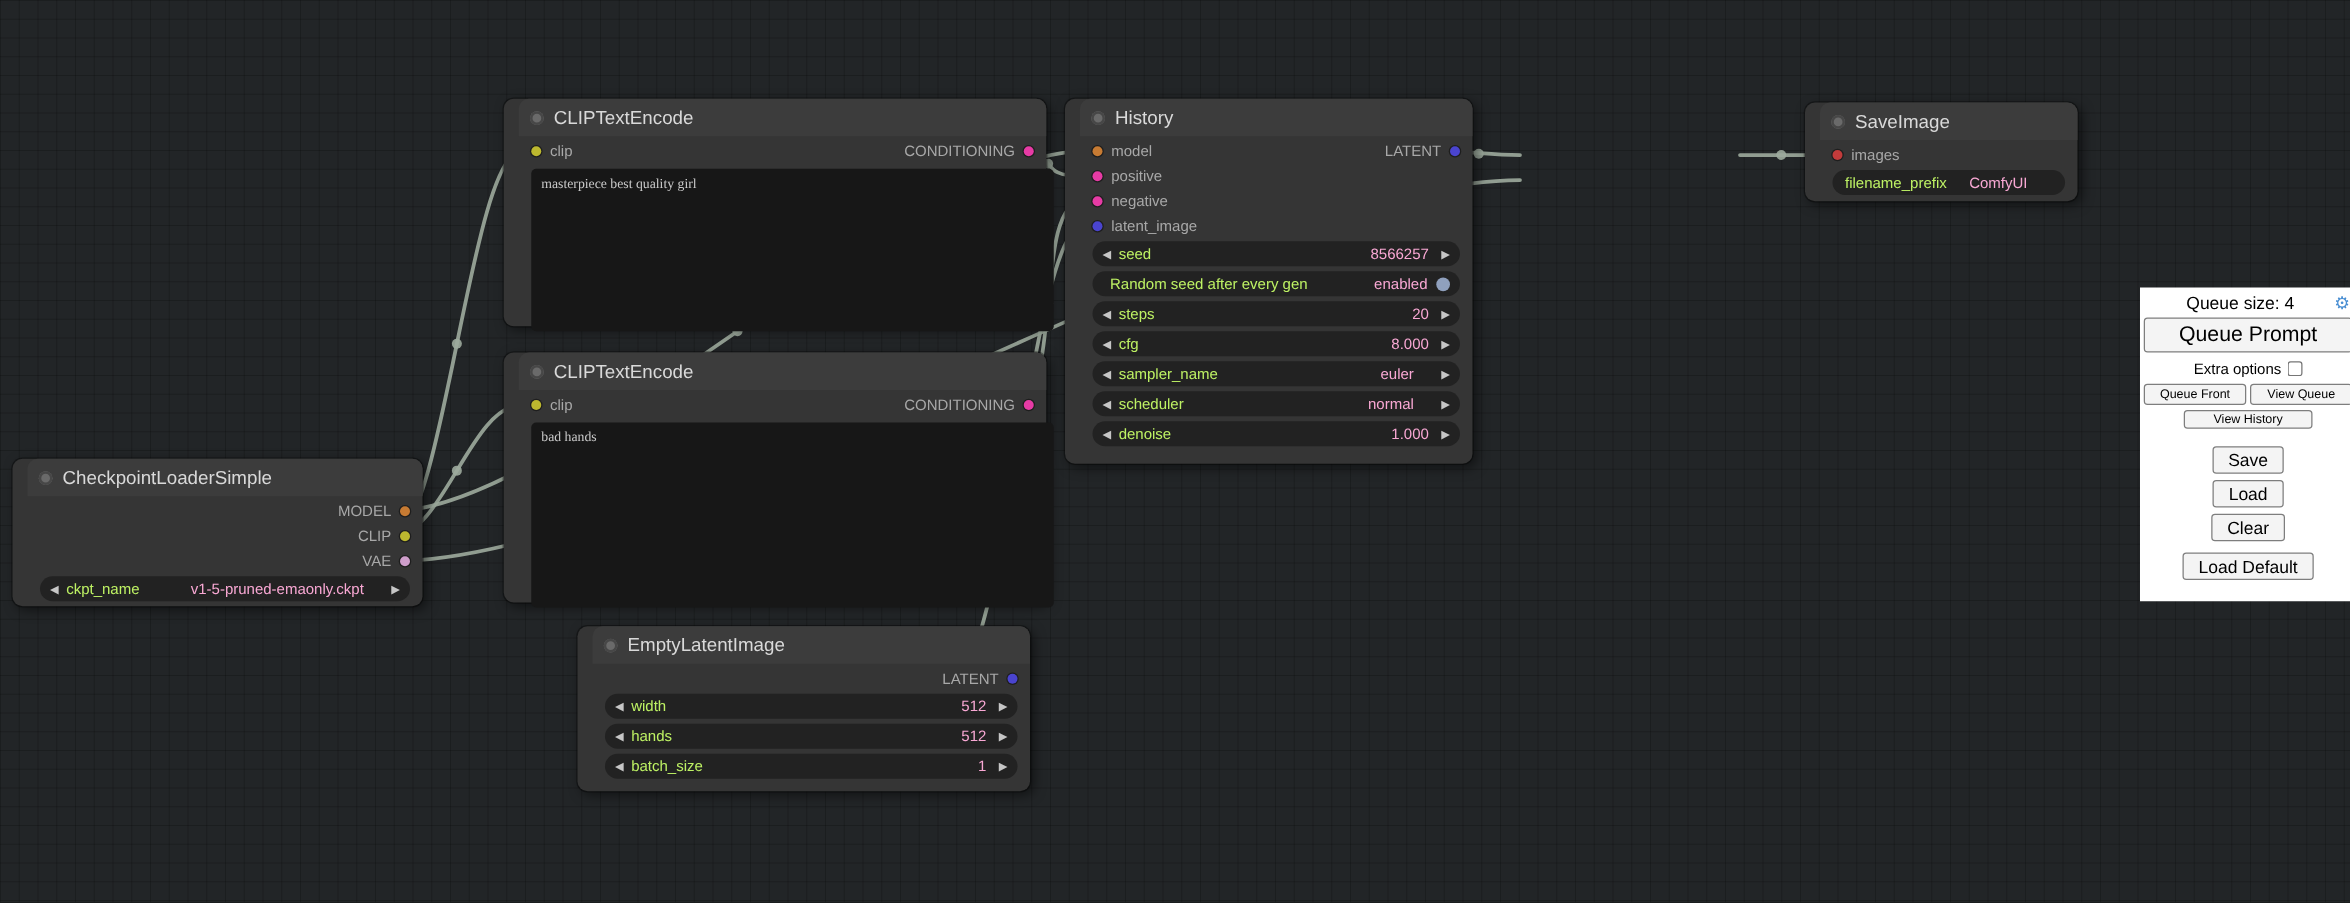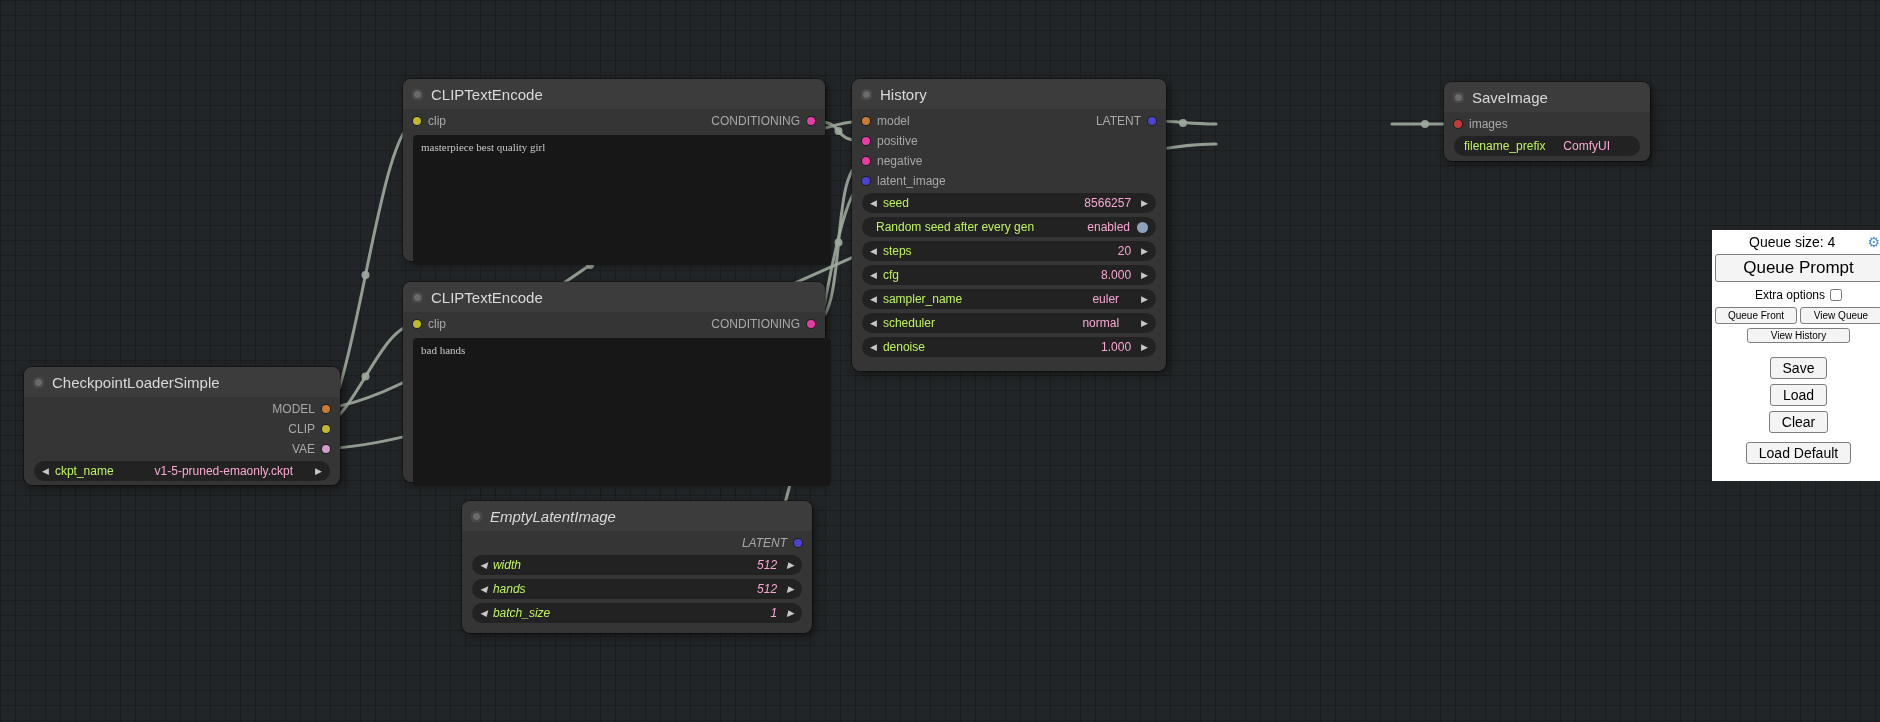--- a/index.html
+++ b/index.html
@@ -10,21 +10,21 @@
       linear-gradient(rgba(0,0,0,.20) 1px,transparent 1px),
       linear-gradient(90deg,rgba(0,0,0,.20) 1px,transparent 1px);
     background-size:15px 15px;
     font-family:"Liberation Sans",sans-serif;
   }
   #wires{position:absolute;left:0;top:0;z-index:1;}
   .link-path{fill:none;stroke:var(--link-color,#9aa89a);stroke-width:3;opacity:.9;stroke-linecap:round;}
   .link-dot{fill:var(--link-color,#9aa89a);opacity:.9;}
 
   .node{position:absolute;z-index:2;background:#353535;border-radius:8px;
-    box-shadow:0 0 0 1px rgba(0,0,0,.35),3px 3px 9px rgba(0,0,0,.5);}
+    box-shadow:0 0 0 1px rgba(0,0,0,.35),3px 3px 9px rgba(0,0,0,.5);padding-left:12px;}
   .node-title{height:30px;background:#3c3c3c;border-radius:8px 8px 0 0;
     display:flex;align-items:center;gap:8px;padding:0 9px;}
   .title-dot{width:11px;height:11px;border-radius:50%;background:#6a6a6a;
     box-shadow:inset 0 0 0 2px #474747;flex:none;}
   .title-text{color:#d9d9d9;font-size:15px;white-space:nowrap;}
 
   .slots{margin-top:2px;display:flex;justify-content:space-between;}
   .col{display:flex;flex-direction:column;}
   .slot{height:20px;display:flex;align-items:center;gap:7px;padding:0 10px;
     color:#a8a8a8;font-size:12px;white-space:nowrap;}
@@ -83,21 +83,21 @@
     <circle class="link-dot" cx="365.5" cy="275" r="4"></circle>
     <circle class="link-dot" cx="365.5" cy="376.5" r="4"></circle>
     <circle class="link-dot" cx="765" cy="296.5" r="4"></circle>
     <circle class="link-dot" cx="838.5" cy="131" r="4"></circle>
     <circle class="link-dot" cx="838.5" cy="242.5" r="4"></circle>
     <circle class="link-dot" cx="814" cy="362" r="4"></circle>
     <circle class="link-dot" cx="1183" cy="123" r="4"></circle>
     <circle class="link-dot" cx="1425" cy="124" r="4"></circle>
   </svg>
 
-  <div class="node" style="left:24px;top:367px;width:316px;height:118px;">
+  <div class="node" style="left:10px;top:367px;width:316px;height:118px;">
     <div class="node-title">
       <span class="title-dot"></span>
       <span class="title-text">CheckpointLoaderSimple</span>
     </div>
     <div class="slots">
       <div class="col"></div>
       <div class="col">
         <div class="slot out">
           <span>MODEL</span>
           <span class="dot" style="background-color: rgb(199, 123, 51);"></span>
@@ -159,21 +159,21 @@
       <div class="col">
         <div class="slot out">
           <span>CONDITIONING</span>
           <span class="dot" style="background-color: rgb(231, 59, 165);"></span>
         </div>
       </div>
     </div>
     <textarea class="prompt" style="height: 136px;" spellcheck="false">bad hands</textarea>
   </div>
 
-  <div class="node" style="left:462px;top:501px;width:350px;height:132px;font-style:italic;">
+  <div class="node" style="left:462px;top:501px;width:350px;height:132px;">
     <div class="node-title">
       <span class="title-dot"></span>
       <span class="title-text">EmptyLatentImage</span>
     </div>
     <div class="slots">
       <div class="col"></div>
       <div class="col">
         <div class="slot out">
           <span>LATENT</span>
           <span class="dot" style="background-color: rgb(74, 68, 207);"></span>

